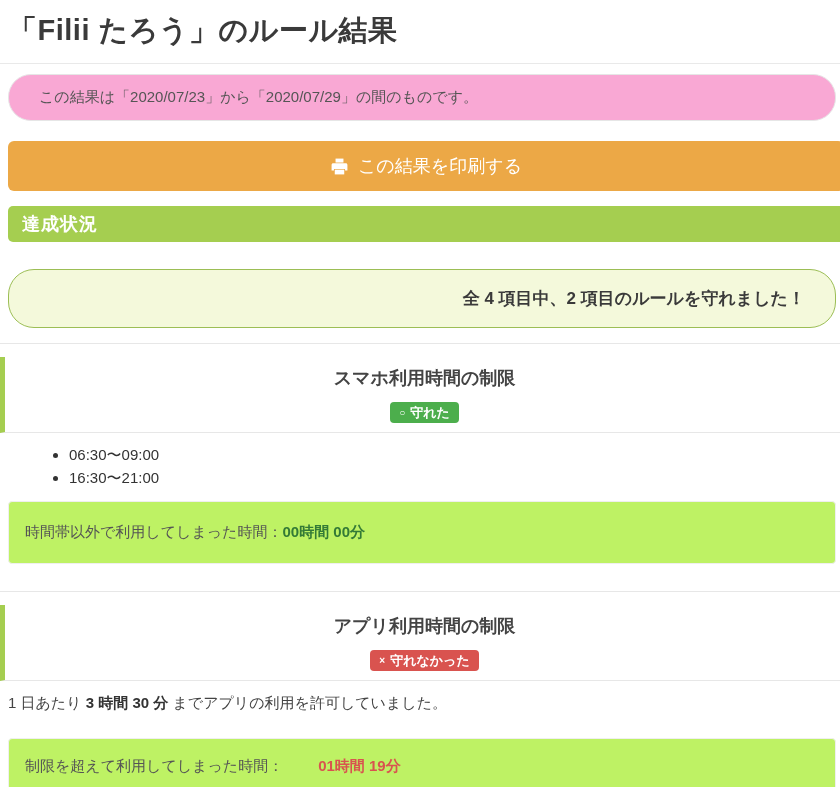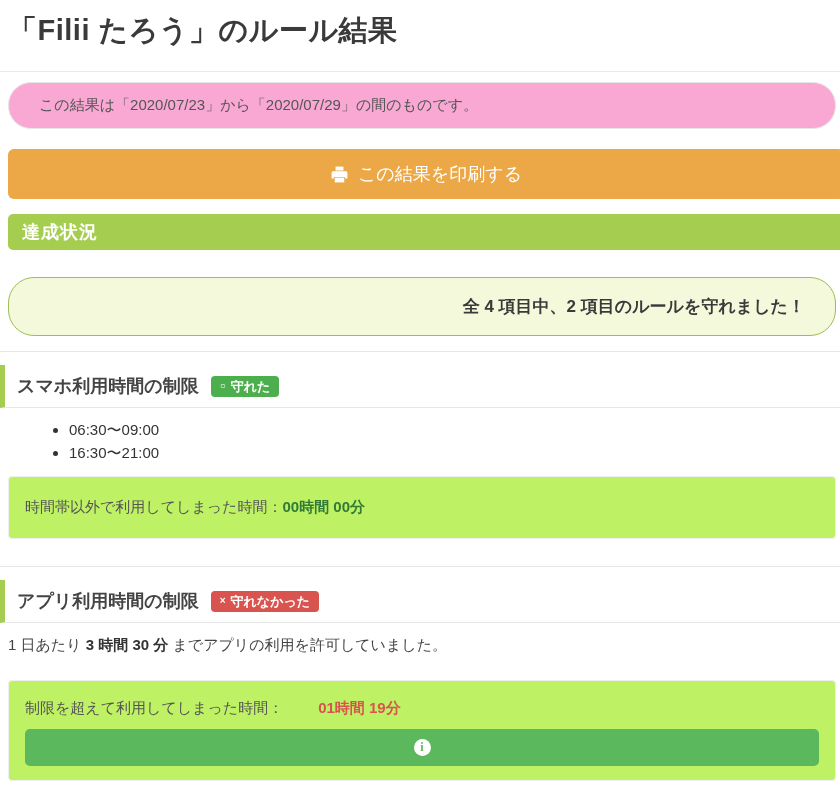--- a/index.html
+++ b/index.html
@@ -8,21 +8,21 @@
     background: #ffffff;
     font-family: "Liberation Sans", "DejaVu Sans", sans-serif;
     color: #333;
     overflow: hidden;
   }
   
   .page-title {
     font-size: 29px;
     font-weight: bold;
     color: #3a3a3a;
-    padding: 11px 8px 20px 8px;
+    padding: 11px 8px 12px 8px;
     border-bottom: 1px solid #e9e9e9;
     letter-spacing: 0.5px;
   }
   
   .notice-box {
     margin: 10px 4px 0 8px;
     border: 1px solid #e6e6e6;
     border-radius: 23px;
     padding: 13px 30px;
     font-size: 15px;
@@ -83,20 +83,21 @@
   hr.sep2 { margin-top: 27px; }
   
   .rule-header {
     margin-top: 13px;
     border-left: 5px solid #a5ce50;
     border-bottom: 1px solid #e7e7e7;
     padding: 9px 8px 9px 12px;
     display: flex;
     align-items: center;
     gap: 12px;
+    flex-direction: column;
   }
   .rule-title {
     font-size: 18px;
     font-weight: bold;
     color: #444;
   }
   .badge {
     display: inline-flex;
     align-items: center;
     gap: 5px;

